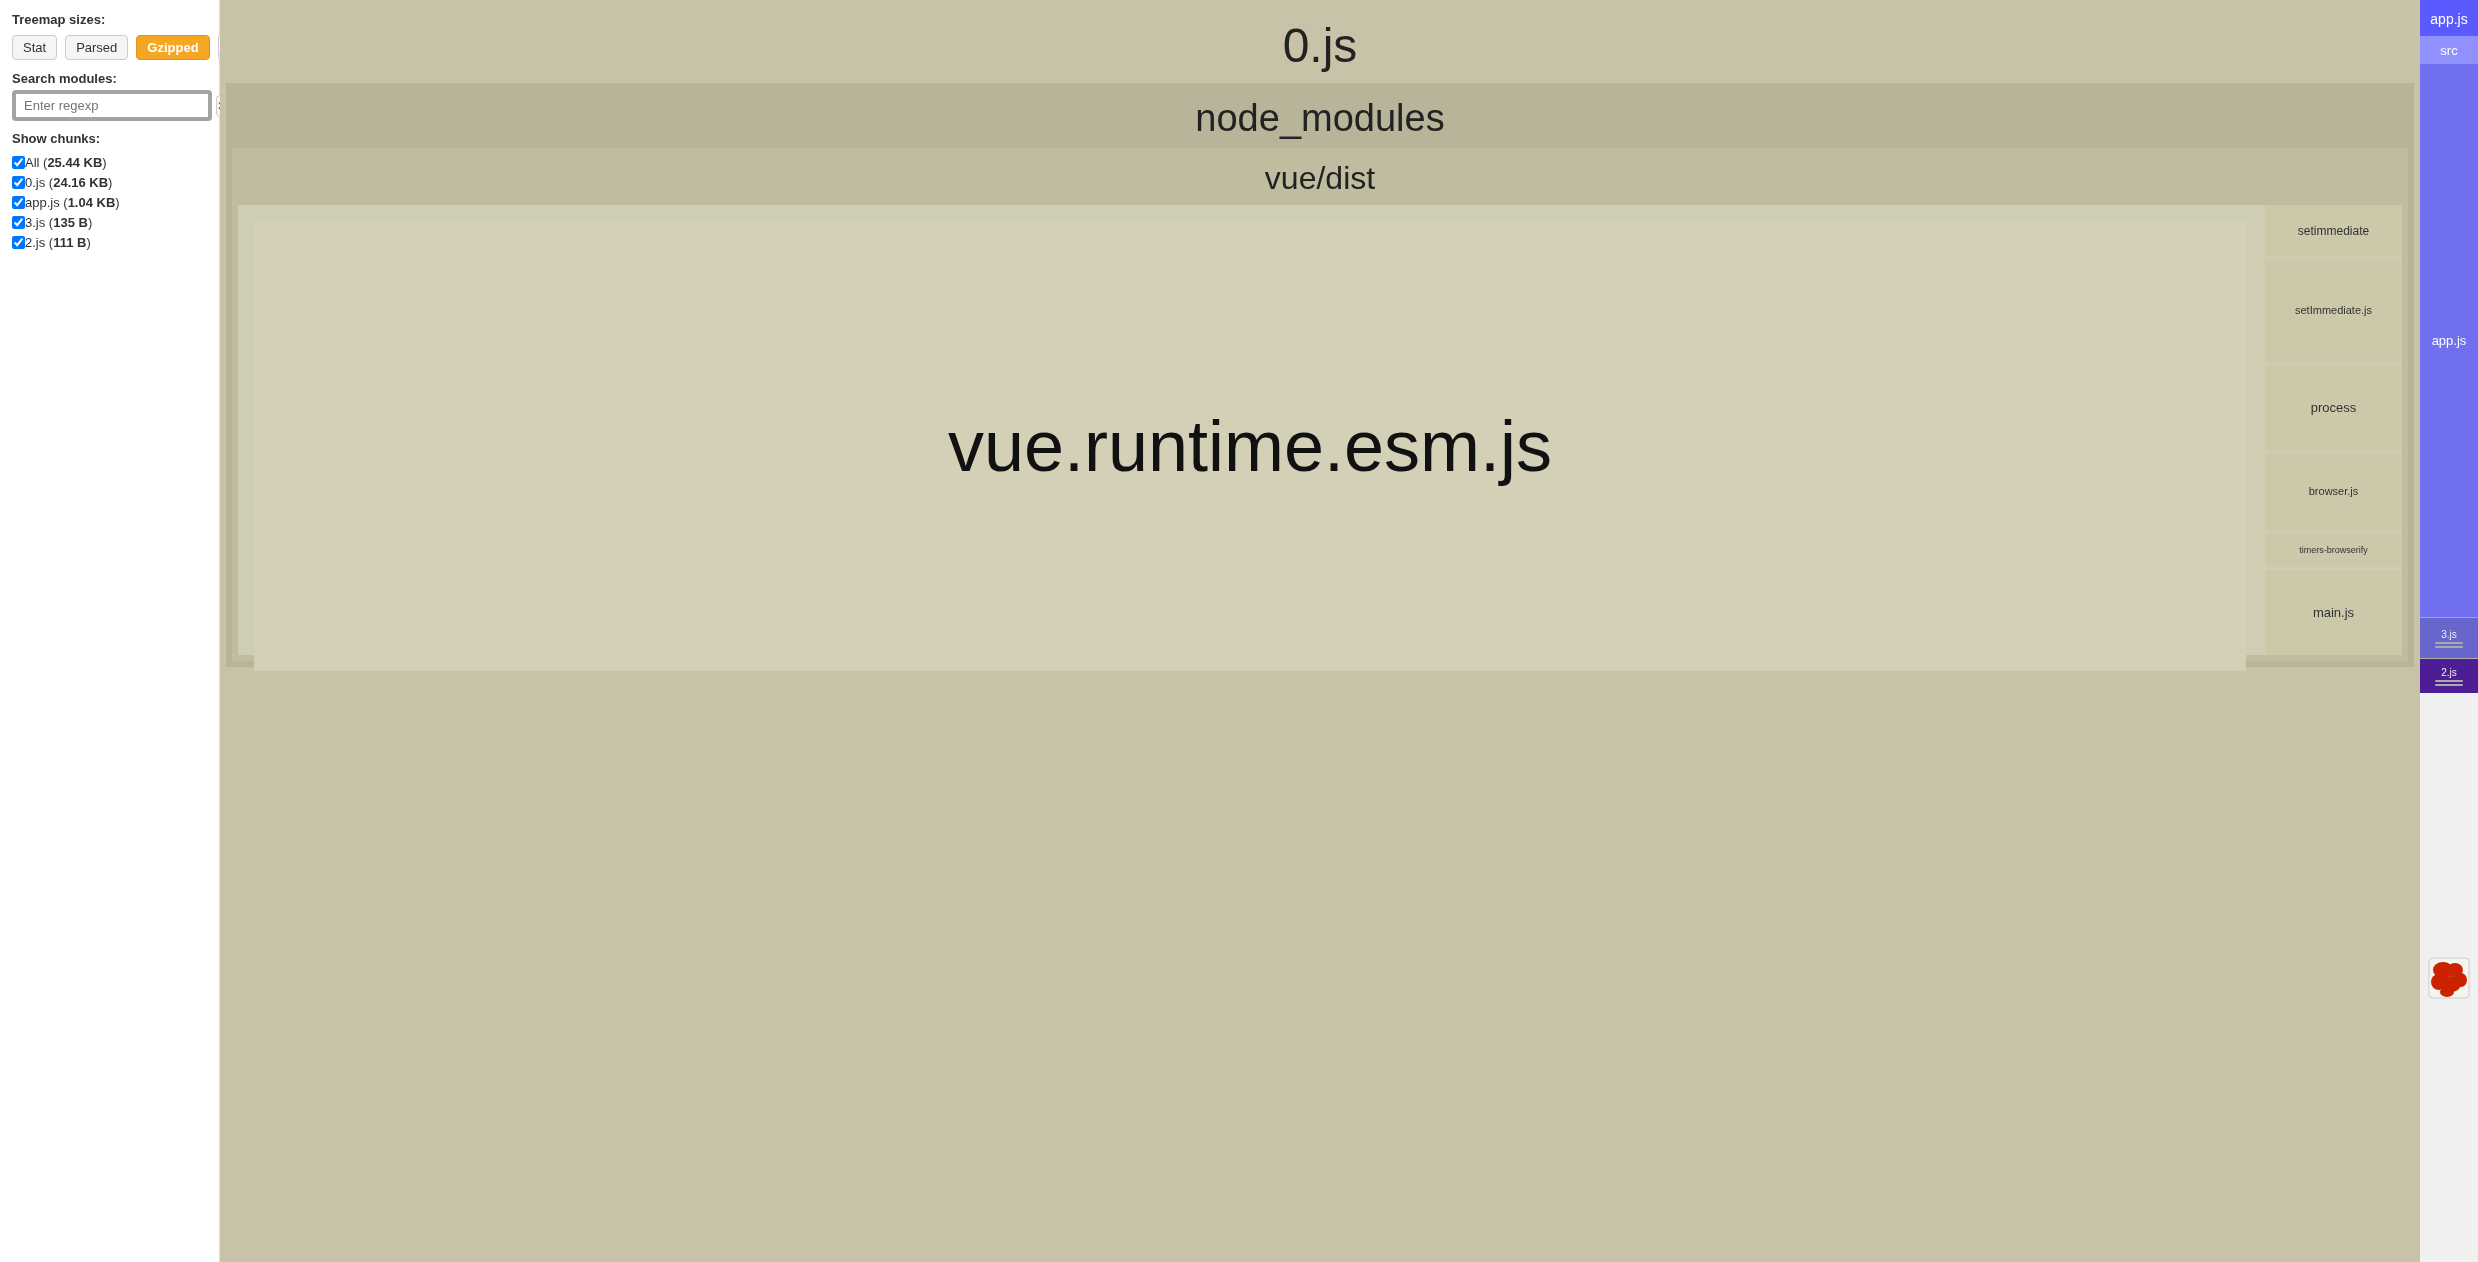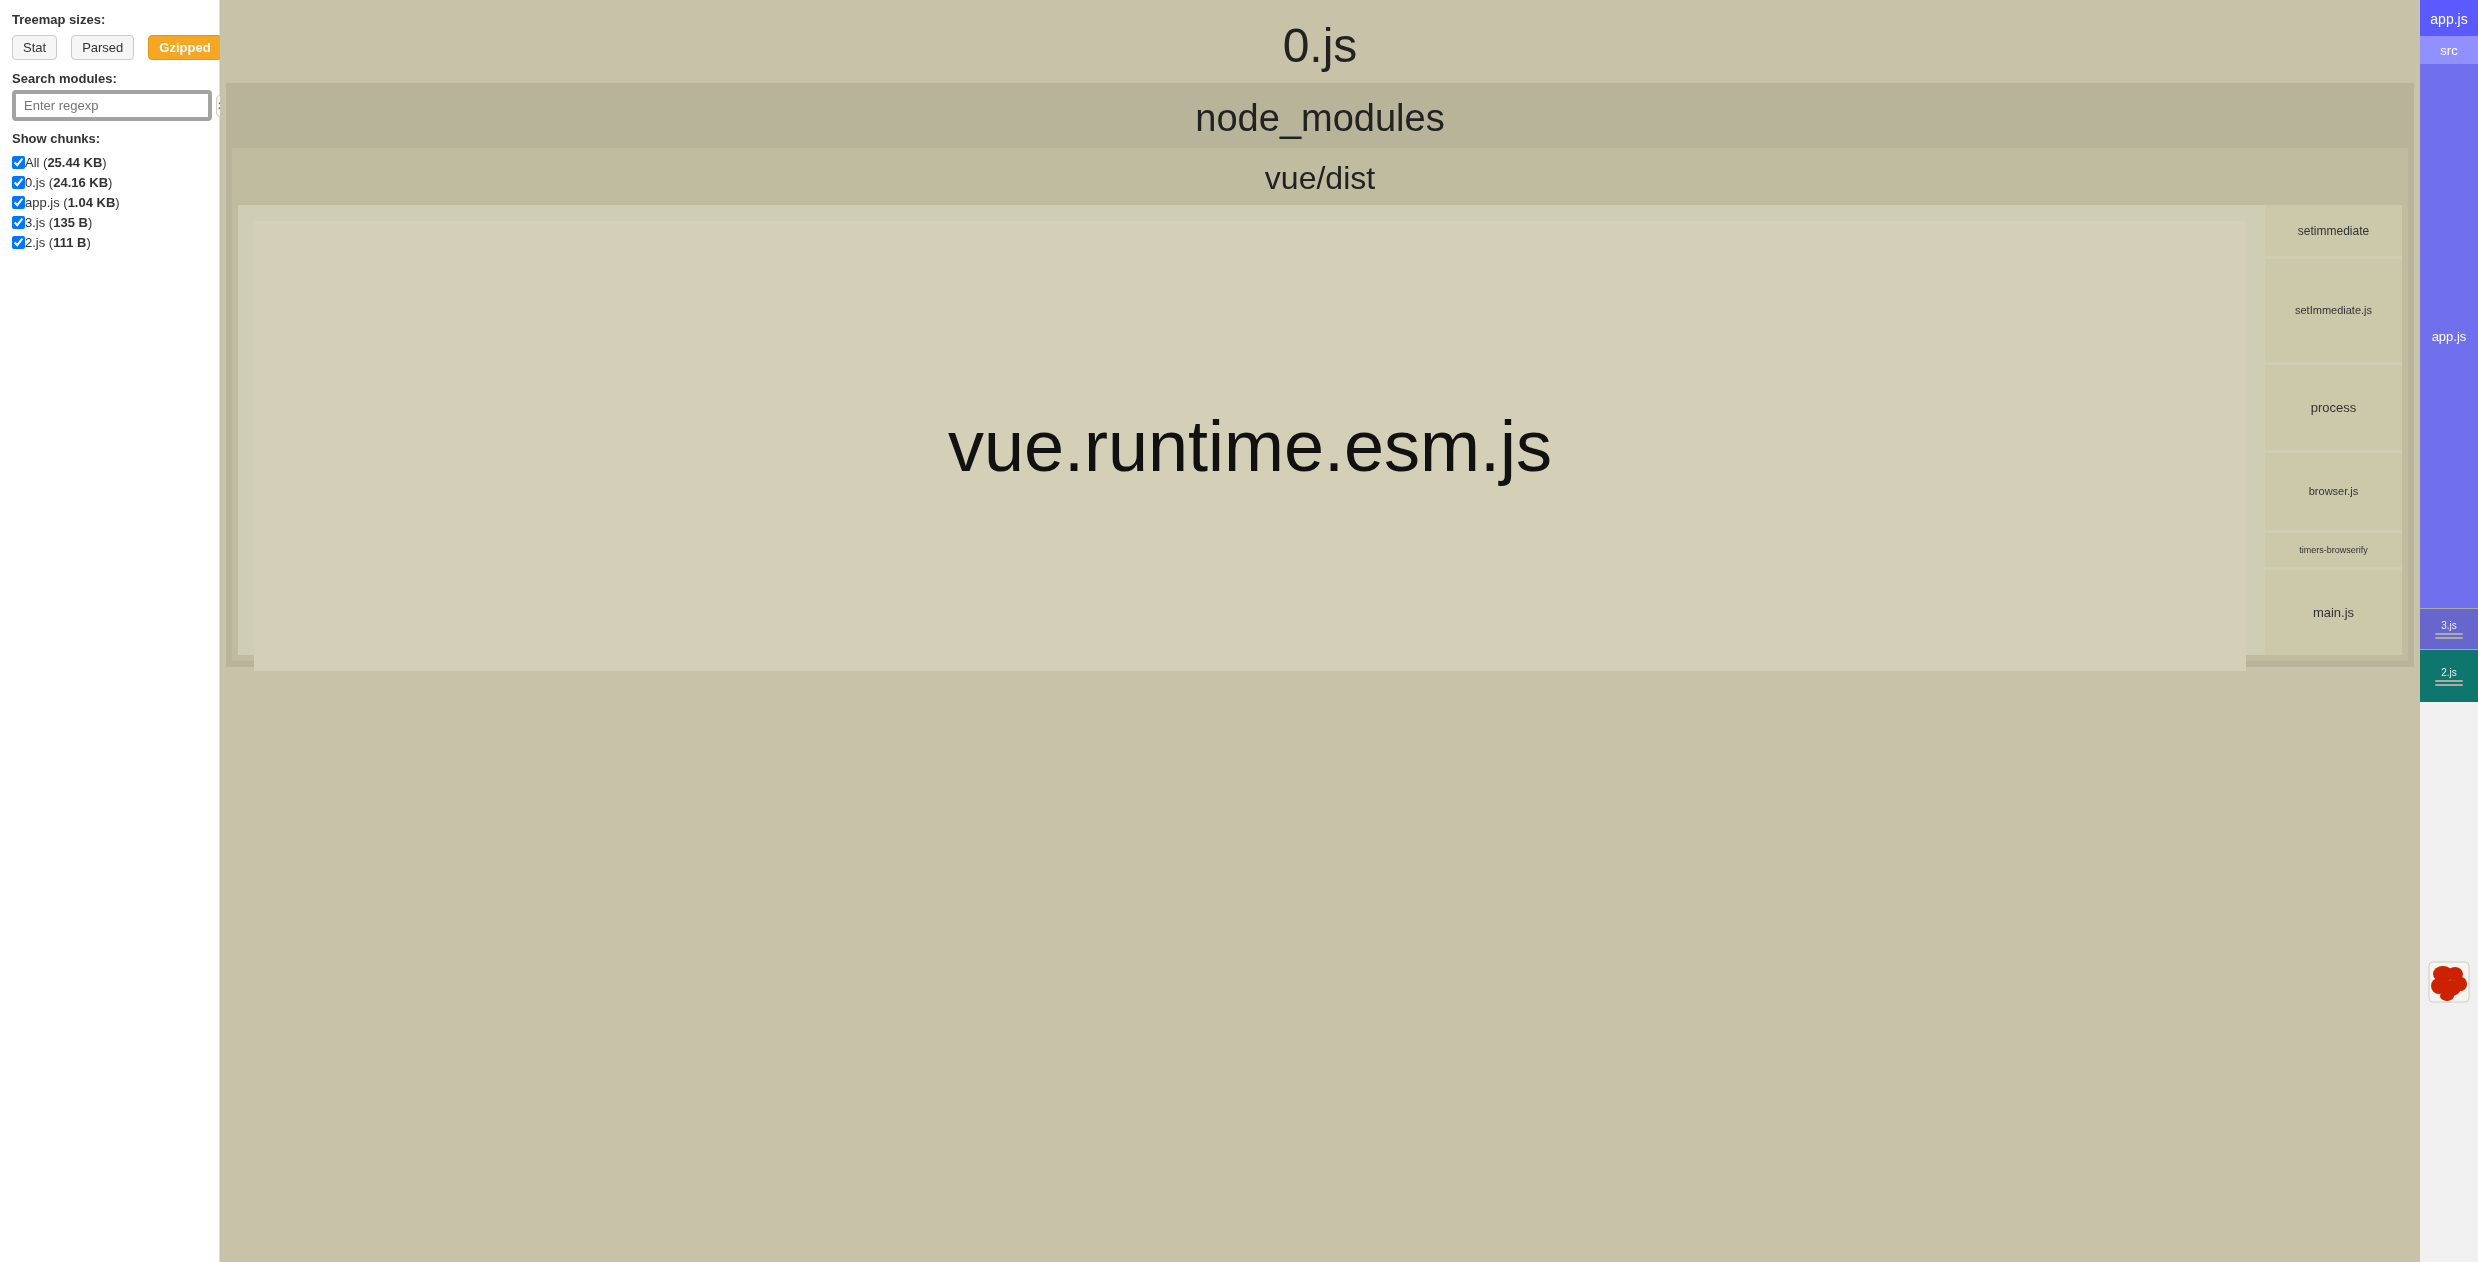--- a/index.html
+++ b/index.html
@@ -26,21 +26,21 @@
 
     .section-label {
       font-weight: 600;
       font-size: 13px;
       color: #333;
       margin-bottom: 4px;
     }
 
     .treemap-sizes-row {
       display: flex;
-      gap: 14px;
+      gap: 8px;
       align-items: center;
     }
 
     .btn-size {
       padding: 4px 10px;
       border: 1px solid #ccc;
       background: #f5f5f5;
       border-radius: 4px;
       cursor: pointer;
       font-size: 13px;
@@ -286,27 +286,27 @@
       cursor: pointer;
       height: 40px;
       display: flex;
       flex-direction: column;
       align-items: center;
       justify-content: center;
       gap: 2px;
     }
 
     .rs-2js {
-      background: #0f766e;
+      background: #4c1d95;
       color: #eee;
       text-align: center;
       font-size: 10px;
       padding: 4px 2px;
       cursor: pointer;
-      height: 52px;
+      height: 34px;
       display: flex;
       flex-direction: column;
       align-items: center;
       justify-content: center;
       gap: 2px;
     }
 
     .rs-foamtree {
       background: #f0f0f0;
       flex: 1;

